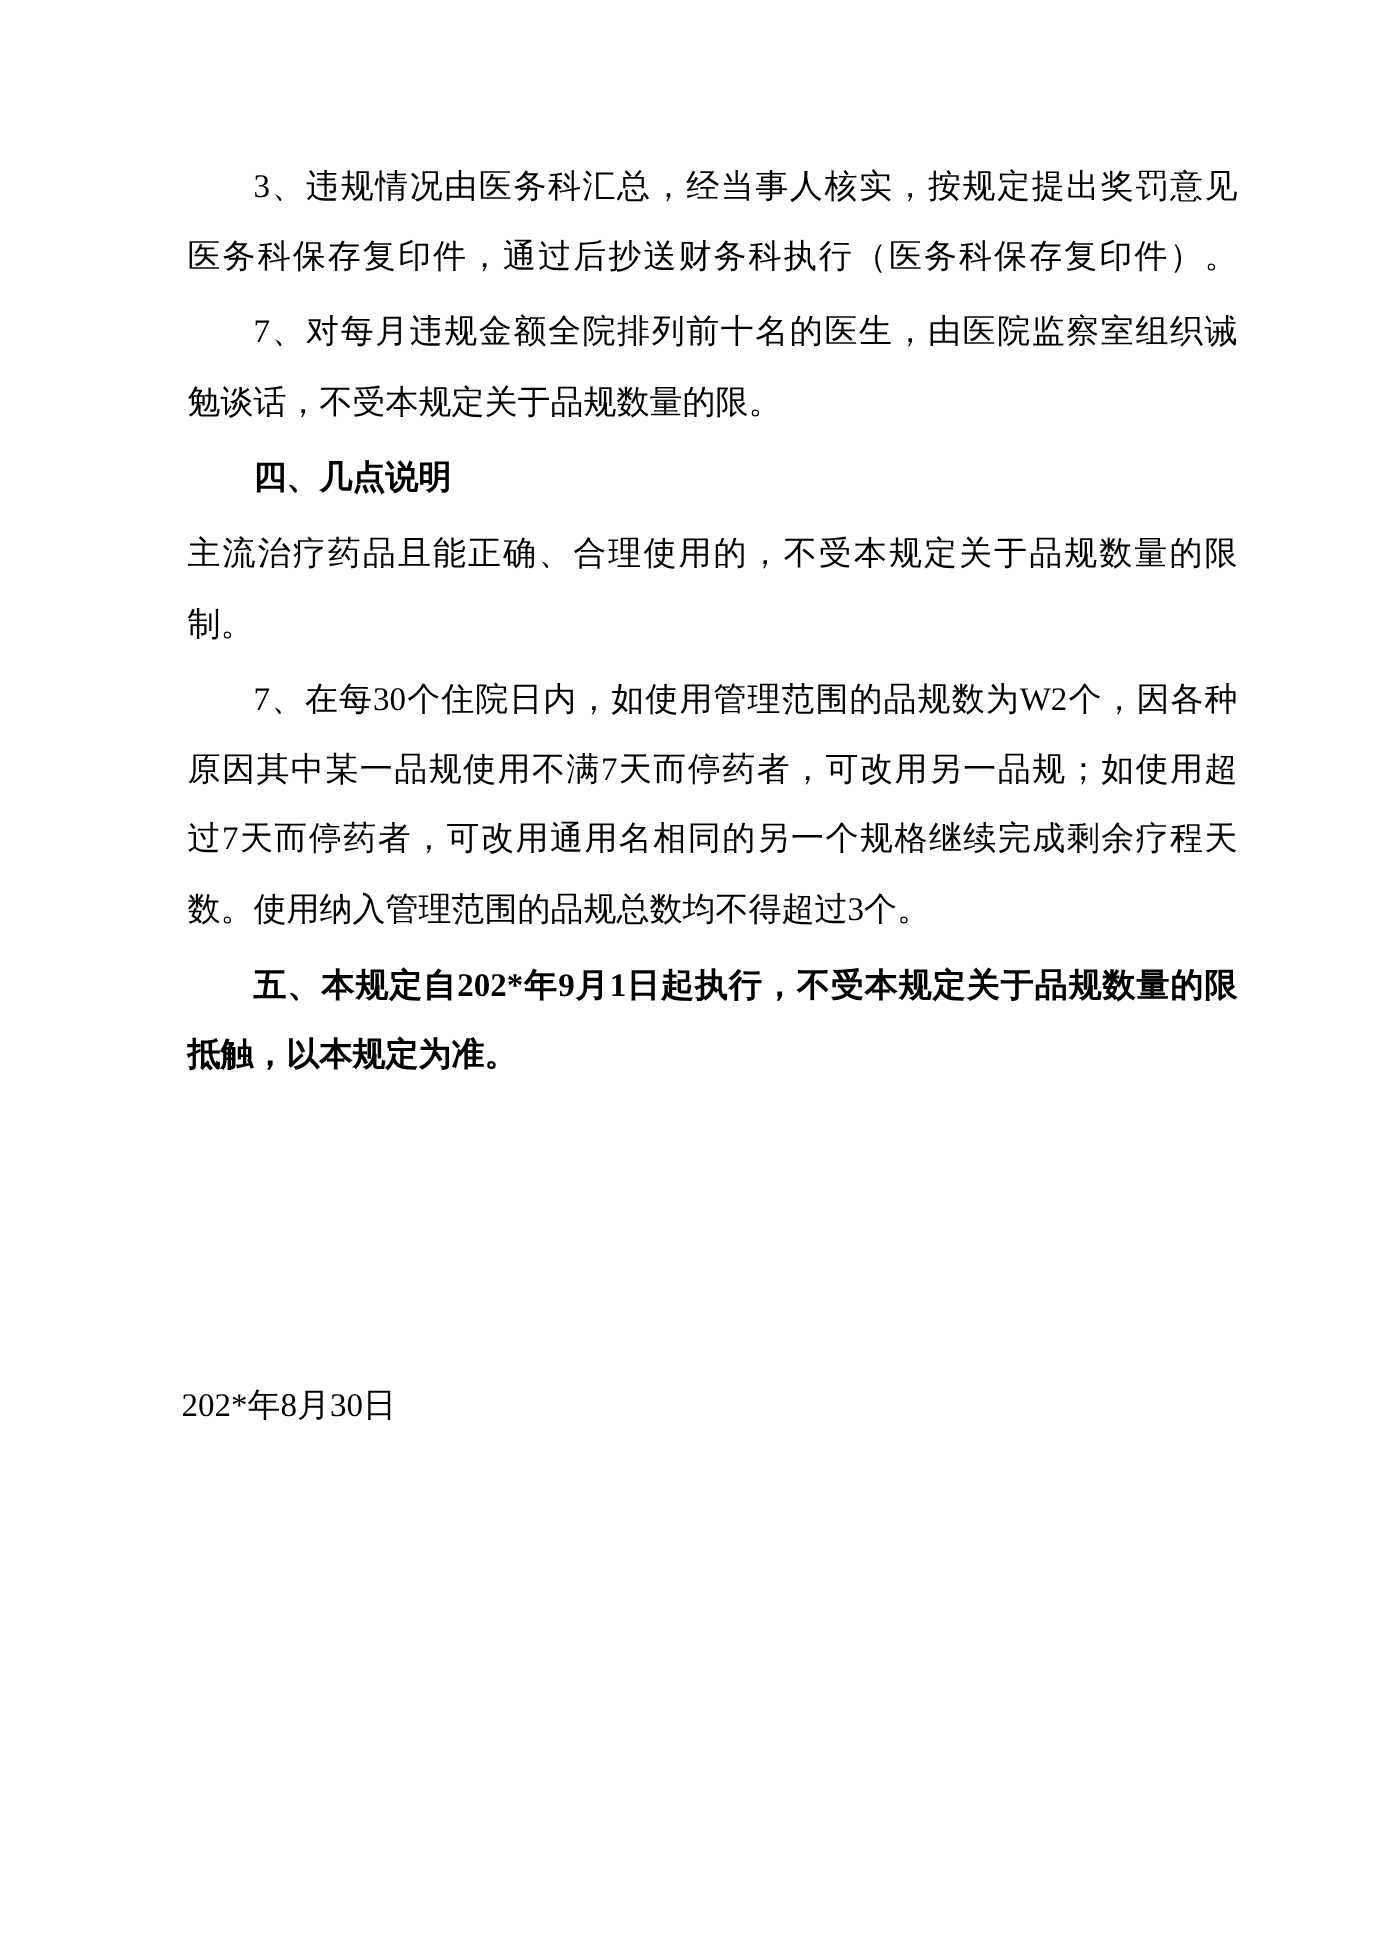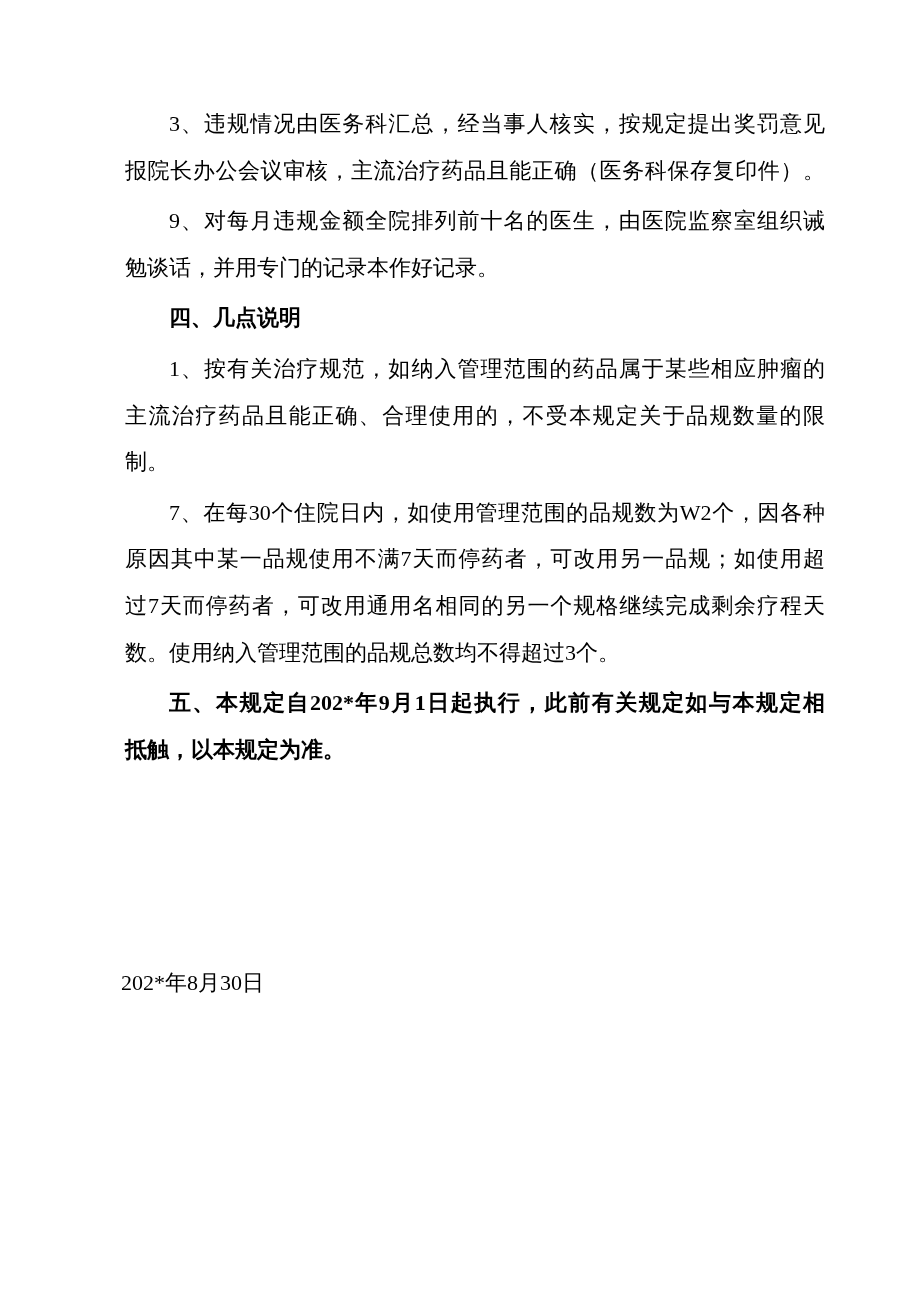--- a/index.html
+++ b/index.html
@@ -38,39 +38,38 @@
     padding-right: 72px;
   }
 </style>
 </head>
 <body>
 
 <div class="page">
   <div id="doc-body">
       <div class="para">
         <div class="line j indent">3、违规情况由医务科汇总，经当事人核实，按规定提出奖罚意见</div>
-        <div class="line j">报院长办公会议审核，主流治疗药品且能正确（医务科保存复印件）。</div>
+        <div class="line j">医务科保存复印件，通过后抄送财务科执行（医务科保存复印件）。</div>
       </div>
       <div class="para">
-        <div class="line j indent">9、对每月违规金额全院排列前十名的医生，由医院监察室组织诫</div>
-        <div class="line">勉谈话，并用专门的记录本作好记录。</div>
+        <div class="line j indent">7、对每月违规金额全院排列前十名的医生，由医院监察室组织诫</div>
+        <div class="line">勉谈话，不受本规定关于品规数量的限。</div>
       </div>
       <div class="para bold">
         <div class="line indent">四、几点说明</div>
       </div>
       <div class="para">
-        <div class="line j indent">1、按有关治疗规范，如纳入管理范围的药品属于某些相应肿瘤的</div>
         <div class="line j">主流治疗药品且能正确、合理使用的，不受本规定关于品规数量的限</div>
         <div class="line">制。</div>
       </div>
       <div class="para">
         <div class="line j indent">7、在每30个住院日内，如使用管理范围的品规数为W2个，因各种</div>
         <div class="line j">原因其中某一品规使用不满7天而停药者，可改用另一品规；如使用超</div>
         <div class="line j">过7天而停药者，可改用通用名相同的另一个规格继续完成剩余疗程天</div>
         <div class="line">数。使用纳入管理范围的品规总数均不得超过3个。</div>
       </div>
       <div class="para bold">
-        <div class="line j indent">五、本规定自202*年9月1日起执行，此前有关规定如与本规定相</div>
+        <div class="line j indent">五、本规定自202*年9月1日起执行，不受本规定关于品规数量的限</div>
         <div class="line">抵触，以本规定为准。</div>
       </div>
     </div>
   <div class="date-line">202*年8月30日</div>
 </div>
 
 </body></html>

